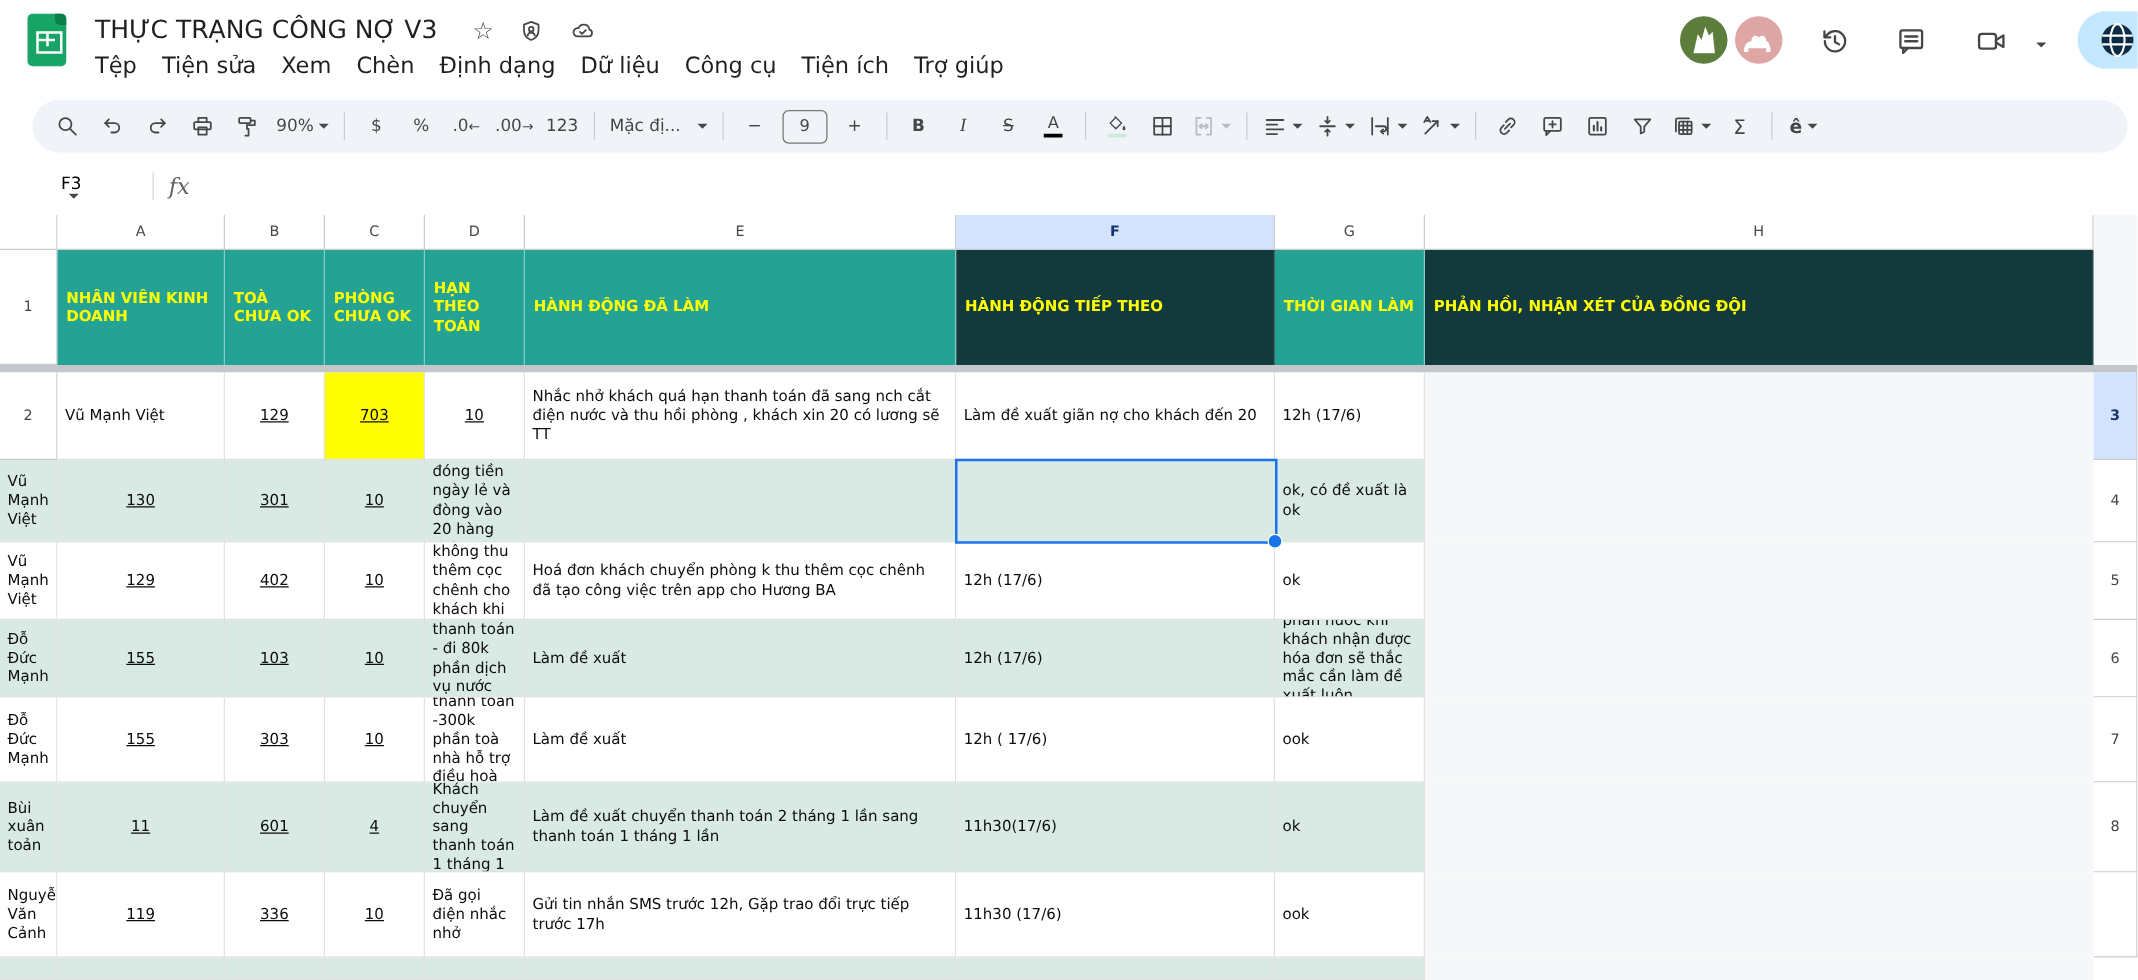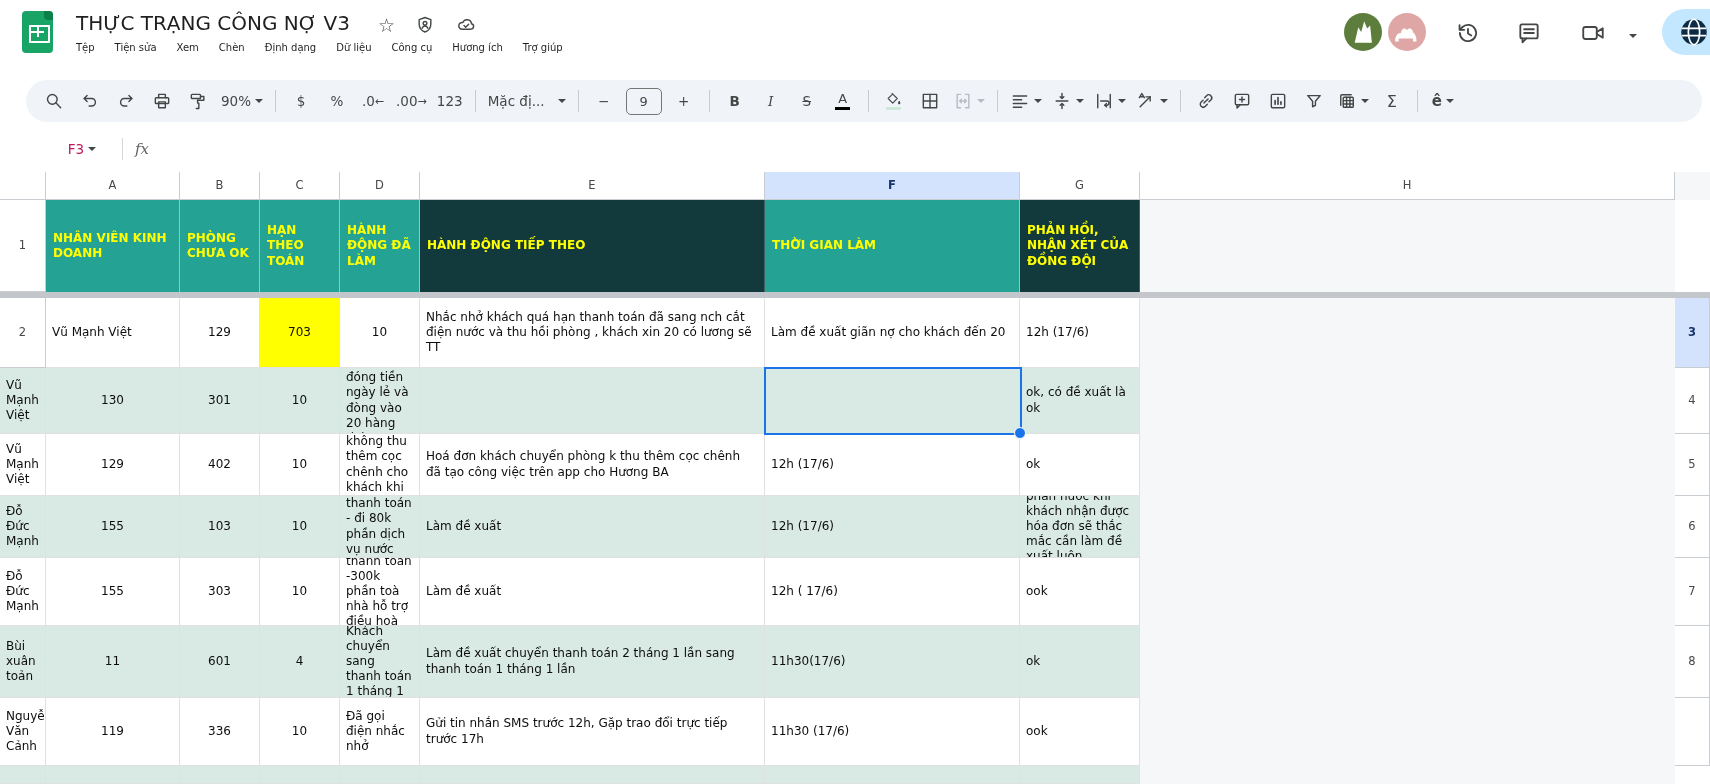--- a/index.html
+++ b/index.html
@@ -11,21 +11,21 @@
   
   .topbar{position:absolute;left:0;top:0;width:1710px;height:74px;background:#fff;}
   .logo{position:absolute;left:22px;top:11px;width:31px;height:42px;background:#17a464;border-radius:4px;}
   .logo .fold{position:absolute;right:0;top:0;width:9px;height:9px;background:#0c8049;border-radius:0 4px 0 4px;}
   .logo .grid{position:absolute;left:7px;top:14px;width:17px;height:14px;border:2px solid #fff;}
   .logo .grid:before{content:"";position:absolute;left:6px;top:0;width:2px;height:10px;background:#fff;}
   .logo .grid:after{content:"";position:absolute;left:0;top:4px;width:13px;height:2px;background:#fff;}
   .doc-title{position:absolute;left:76px;top:11px;font-size:20px;color:#1f1f1f;}
   .title-icons{position:absolute;left:378px;top:14px;display:flex;gap:20px;align-items:center;color:#444746;}
   .star{font-size:19px;color:#444746;}
-  .menubar{position:absolute;left:66px;top:38px;display:flex;font-size:10px;color:#1f1f1f;}
+  .menubar{position:absolute;left:66px;top:38px;display:flex;font-size:18px;color:#1f1f1f;}
   .menu-item{padding:4px 10px;border-radius:6px;cursor:default;}
   .avatar{position:absolute;top:13px;width:38px;height:38px;border-radius:50%;overflow:hidden;}
   .hist{position:absolute;top:20px;}
   .pill{position:absolute;left:1662px;top:9px;width:70px;height:46px;border-radius:23px;background:#c2e7ff;}
 
   
   .toolbar-band{position:absolute;left:0;top:74px;width:1710px;height:52px;background:#fff;}
   .toolbar{position:absolute;left:26px;top:6px;width:1676px;height:42px;background:#f0f4f9;border-radius:21px;
            display:flex;align-items:center;font-size:13.5px;color:#444746;}
   .tb{height:28px;min-width:26px;padding:0 3px;margin:0 2px;border-radius:4px;display:flex;align-items:center;justify-content:center;}
@@ -34,32 +34,32 @@
   .car{width:0;height:0;border-left:4px solid transparent;border-right:4px solid transparent;border-top:4.5px solid #444746;margin-left:4px;}
   .car.gray{border-top-color:#b8bcc2;}
   .sizebox{width:34px;height:25px;border:1px solid #747775;border-radius:5px;display:flex;align-items:center;justify-content:center;font-size:13px;margin:0 4px;}
   .colA{display:flex;flex-direction:column;align-items:center;line-height:1;}
   .colA .bar{width:15px;height:3px;margin-top:2px;}
   .grayed{color:#b8bcc2;}
   .grayed svg{stroke:#b8bcc2;}
 
   
   .fbar{position:absolute;left:0;top:126px;width:1710px;height:46px;background:#fff;display:flex;align-items:center;}
-  .namebox{margin-left:18px;width:78px;font-size:13.5px;color:#be185d;display:flex;align-items:center;justify-content:flex-end;}
+  .namebox{margin-left:18px;width:78px;font-size:13.5px;color:#000000;display:flex;align-items:center;justify-content:flex-start;flex-direction:column;}
   .fdiv{width:1px;height:22px;background:#d5d7da;margin:0 12px 0 26px;}
-  .fx{font-family:"DejaVu Serif","Liberation Serif",serif;font-style:italic;font-size:15px;color:#5f6368;}
+  .fx{font-family:"DejaVu Serif","Liberation Serif",serif;font-style:italic;font-size:18px;color:#5f6368;}
 
   
   .sheet{position:absolute;left:0;top:172px;width:1710px;height:612px;display:grid;
          grid-template-columns:46px 134px 80px 80px 80px 345px 255px 120px 535px 35px;
          grid-template-rows:28px 92px 6px 70px 66px 62px 62px 68px 72px 68px 18px;
          font-size:12px;line-height:1.26;}
   .c{border-right:1px solid #e1e1e1;border-bottom:1px solid #e1e1e1;display:flex;align-items:center;
      padding:2px 6px;overflow:hidden;color:#0d0d0d;background:#fff;box-sizing:border-box;}
-  .ctr{justify-content:center;padding:17px 2px;}
+  .ctr{justify-content:center;padding:17px 2px;text-decoration:underline;}
   .letter,.corner,.numc{background:#fff;border-right:1px solid #c9ccd0;border-bottom:1px solid #c9ccd0;
      color:#45474a;font-size:11.5px;display:flex;align-items:center;justify-content:center;box-sizing:border-box;}
   .selhead{background:#d3e3fd;color:#18356b;font-weight:bold;}
   .hdr{font-weight:bold;font-size:12px;color:#ffff00;background:#24a394;border-right:1px solid rgba(255,255,255,.45);
        border-bottom:none;display:flex;align-items:center;padding:2px 7px;overflow:hidden;box-sizing:border-box;}
   .hdr.dark{background:#123a3c;border-right:1px solid rgba(255,255,255,.2);}
   .divband{grid-column:1/-1;background:#c3c6ca;}
   .band{background:#d9eae5;}
   .ycell{background:#ffff00;text-align:right;}
   .void{background:#f6f7f8;border-right:none;border-bottom:none;}
@@ -92,21 +92,21 @@
     </span>
   </div>
   <div class="menubar">
     <span class="menu-item">Tệp</span>
     <span class="menu-item">Tiện sửa</span>
     <span class="menu-item">Xem</span>
     <span class="menu-item">Chèn</span>
     <span class="menu-item">Định dạng</span>
     <span class="menu-item">Dữ liệu</span>
     <span class="menu-item">Công cụ</span>
-    <span class="menu-item">Hương ích</span>
+    <span class="menu-item">Tiện ích</span>
     <span class="menu-item">Trợ giúp</span>
   </div>
 
   <div class="avatar" style="left:1344px;background:#5c7d3b;">
     <svg width="38" height="38" viewBox="0 0 32 32">
         <path fill="#fff" d="M9 25 L12 12 L14.5 16 L17 7 L19.5 13 L22 10.5 L23.5 25 Z"></path>
       </svg>
   </div>
   <div class="avatar" style="left:1388px;background:#dfa6a6;">
     <svg width="38" height="38" viewBox="0 0 32 32">
@@ -328,20 +328,21 @@
   <div class="letter">C</div>
   <div class="letter">D</div>
   <div class="letter">E</div>
   <div class="letter selhead">F</div>
   <div class="letter">G</div>
   <div class="letter">H</div>
   <div class="void"></div>
 
   <div class="numc">1</div>
   <div class="hdr">NHÂN VIÊN KINH DOANH</div>
+  <div class="hdr">TOÀ CHƯA OK</div>
   <div class="hdr">PHÒNG CHƯA OK</div>
   <div class="hdr">HẠN THEO TOÁN</div>
   <div class="hdr">HÀNH ĐỘNG ĐÃ LÀM</div>
   <div class="hdr dark">HÀNH ĐỘNG TIẾP THEO</div>
   <div class="hdr">THỜI GIAN LÀM</div>
   <div class="hdr dark">PHẢN HỒI, NHẬN XÉT CỦA ĐỒNG ĐỘI</div>
   <div class="void"></div>
 
   <div class="divband"></div>
 

